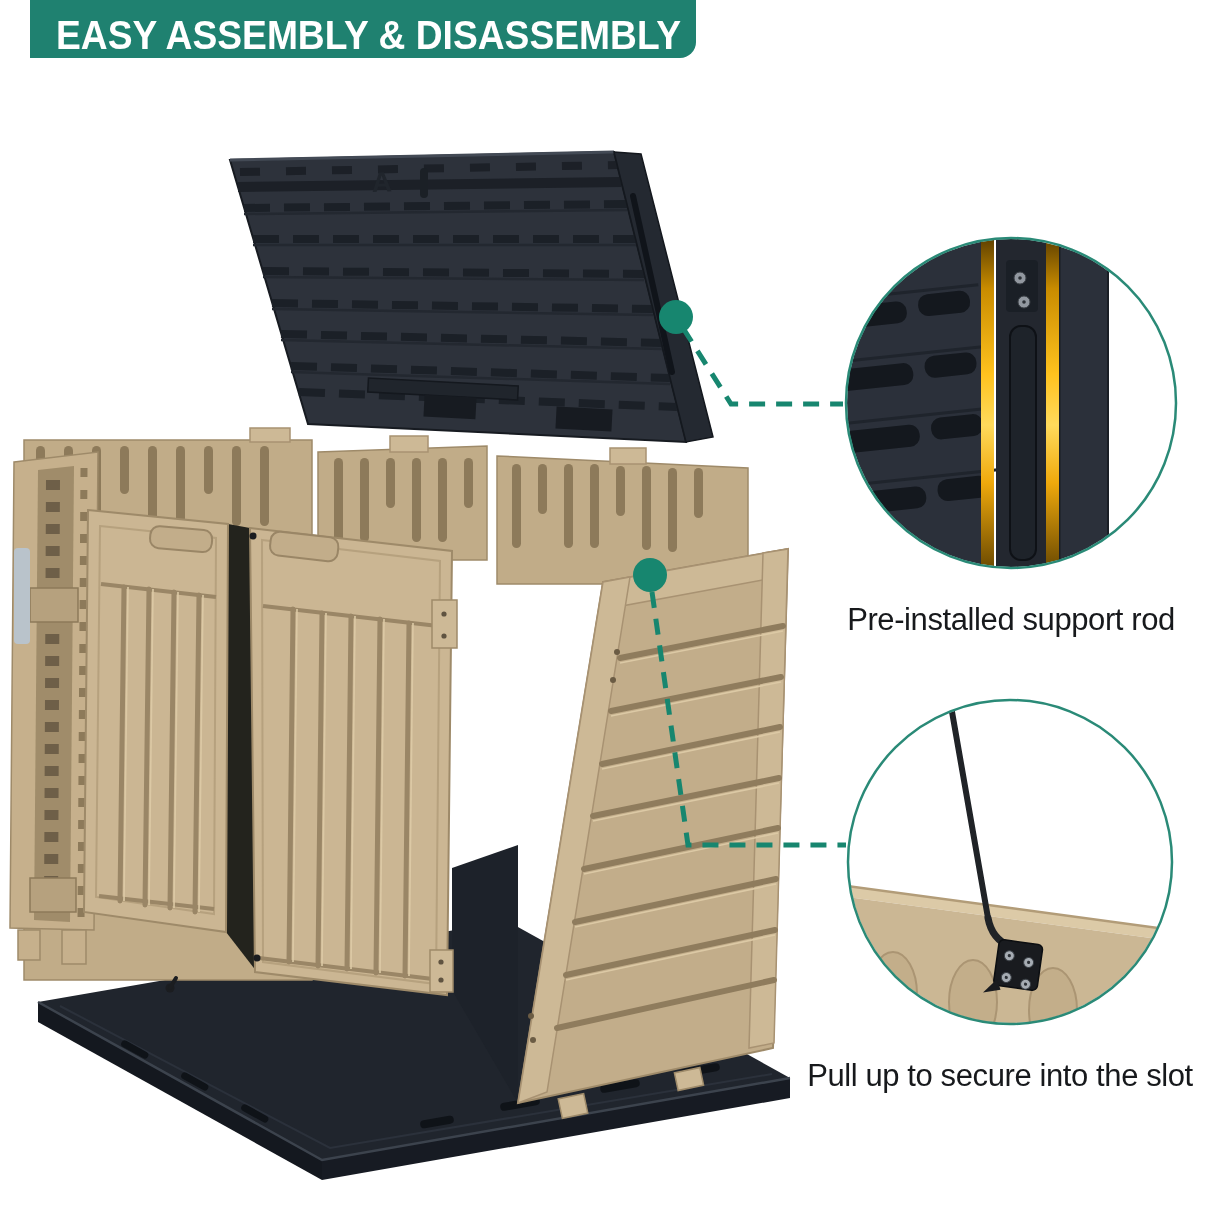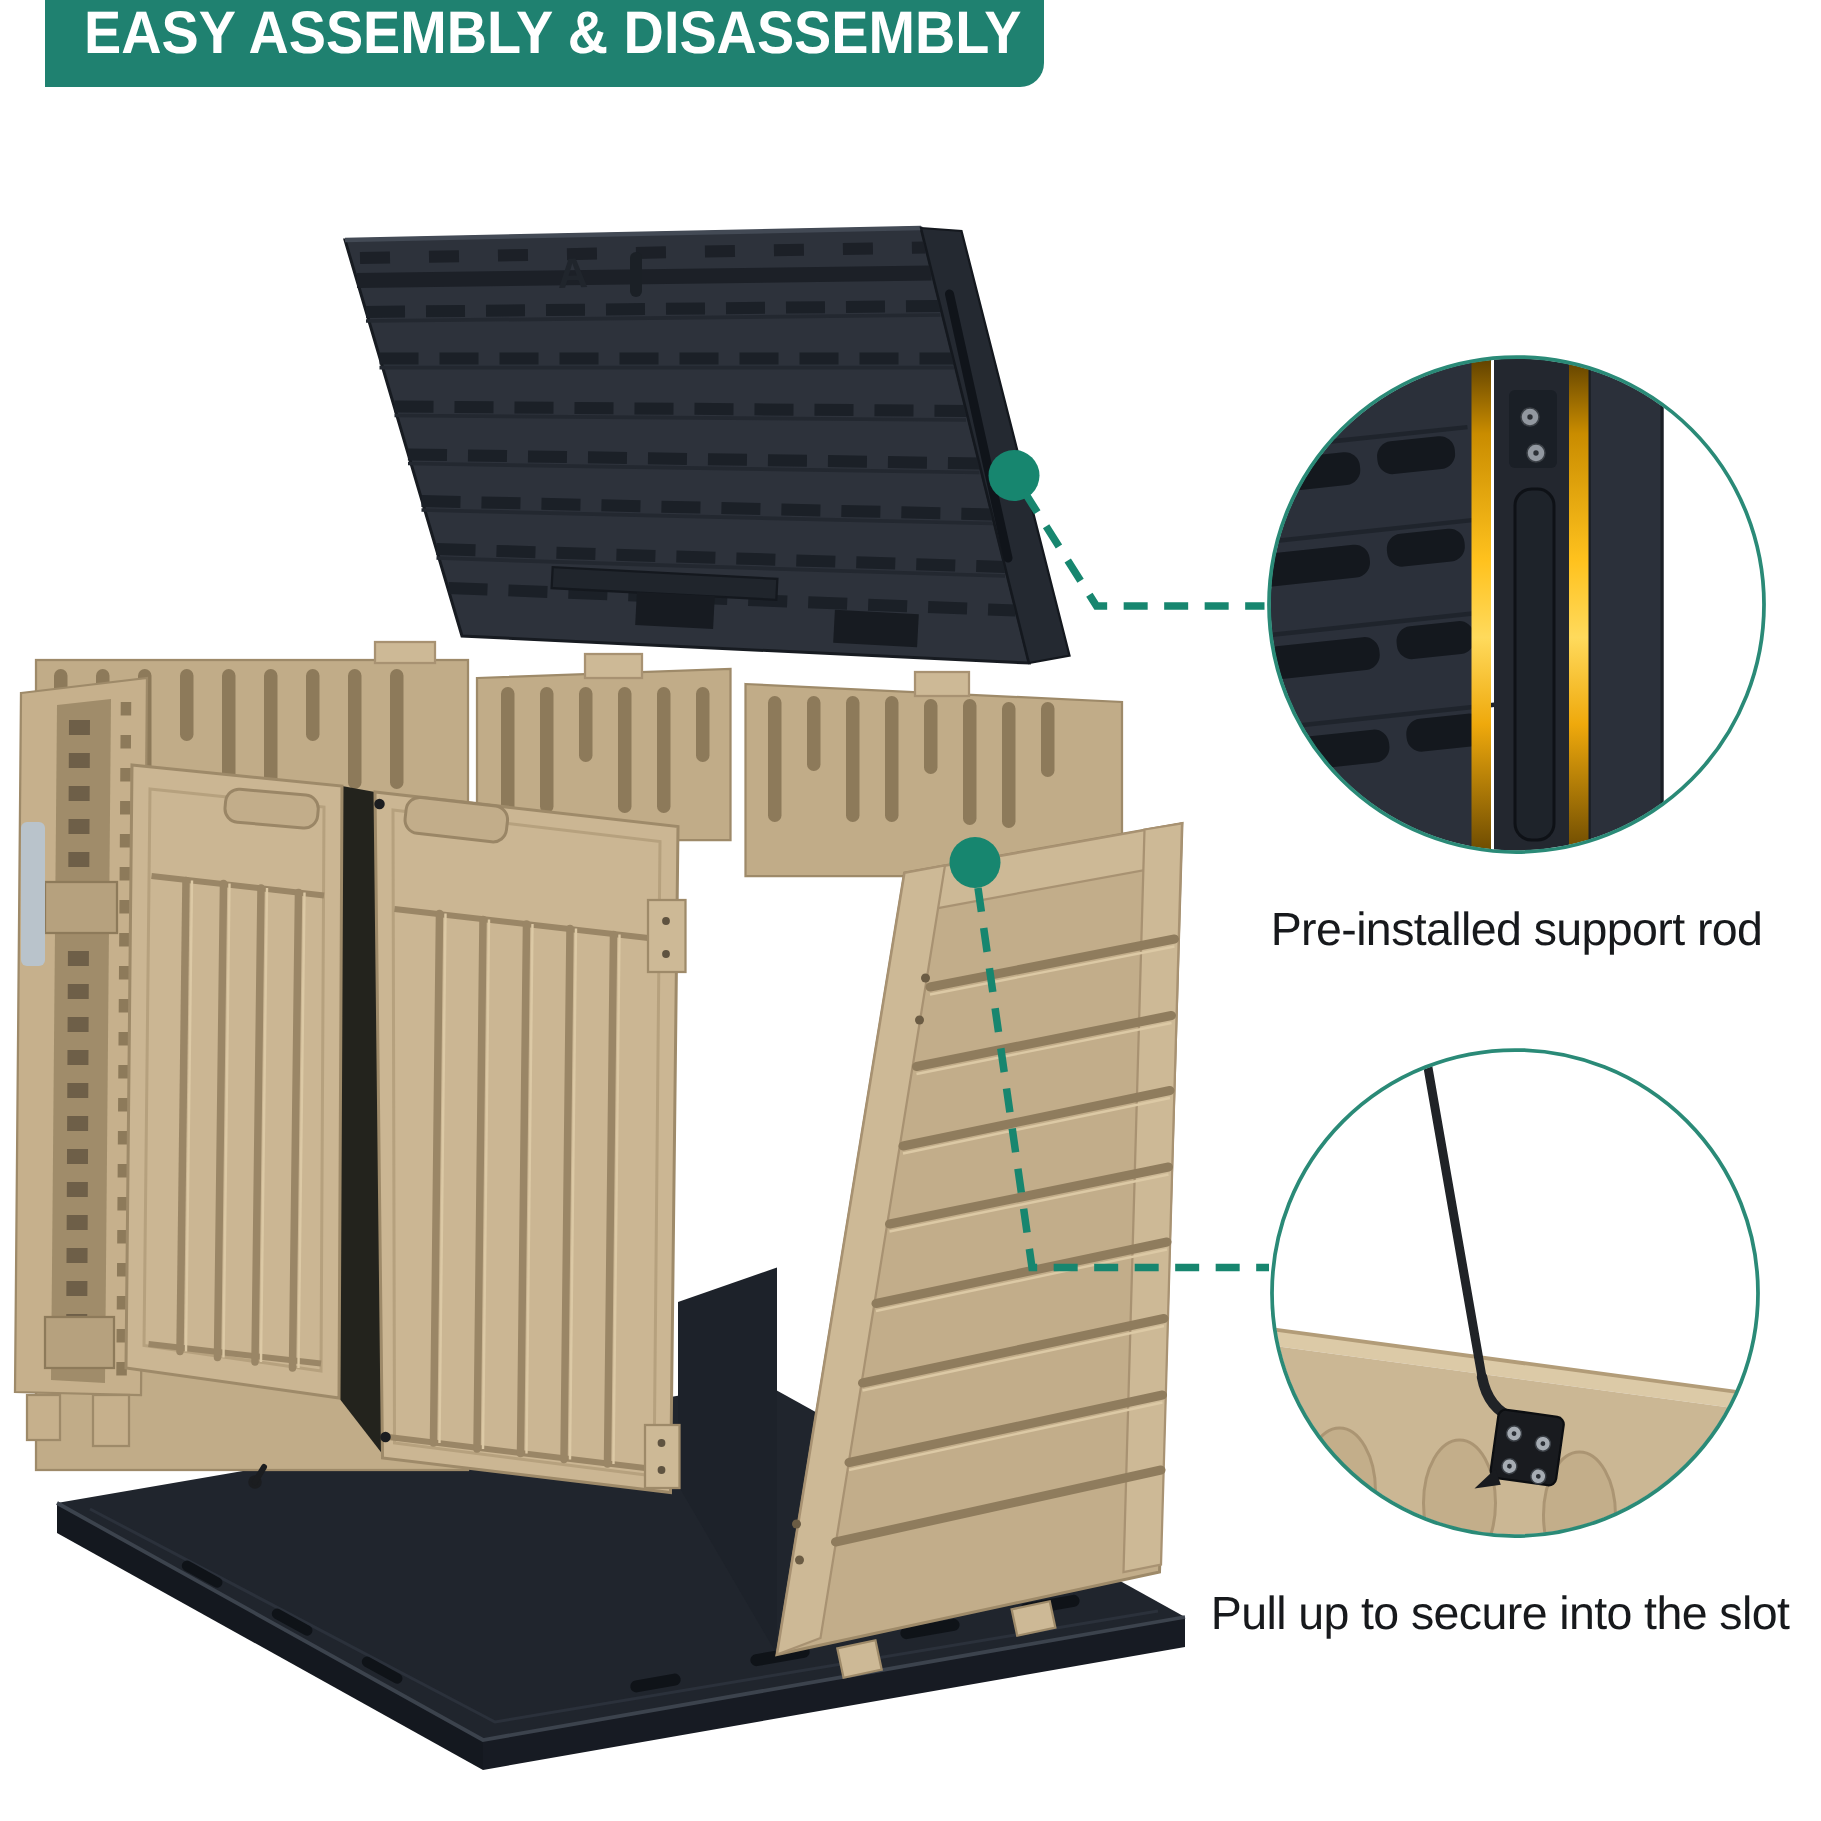--- a/index.html
+++ b/index.html
@@ -3,21 +3,21 @@
 <meta charset="utf-8">
 <style>
   html,body{margin:0;padding:0;background:#ffffff;}
   .canvas{
     position:relative;width:1214px;height:1214px;background:#ffffff;
     overflow:hidden;font-family:"Liberation Sans",sans-serif;
   }
   .banner{
     position:absolute;left:30px;top:0;width:666px;height:58px;
     background:#1f8170;border-radius:0 0 16px 0;
-    display:flex;align-items:flex-start;padding-left:26px;box-sizing:border-box;
+    display:flex;align-items:flex-end;padding-left:26px;box-sizing:border-box;
   }
   .banner span{
     color:#ffffff;font-weight:700;font-size:40px;white-space:nowrap;
     transform:scaleX(.93);transform-origin:left center;letter-spacing:0;
   }
   .scene{position:absolute;left:0;top:0;width:1214px;height:1214px;}
   .caption{
     position:absolute;width:520px;text-align:center;
     font-size:31px;line-height:1.2;color:#17191c;font-weight:500;letter-spacing:-0.4px;
   }

